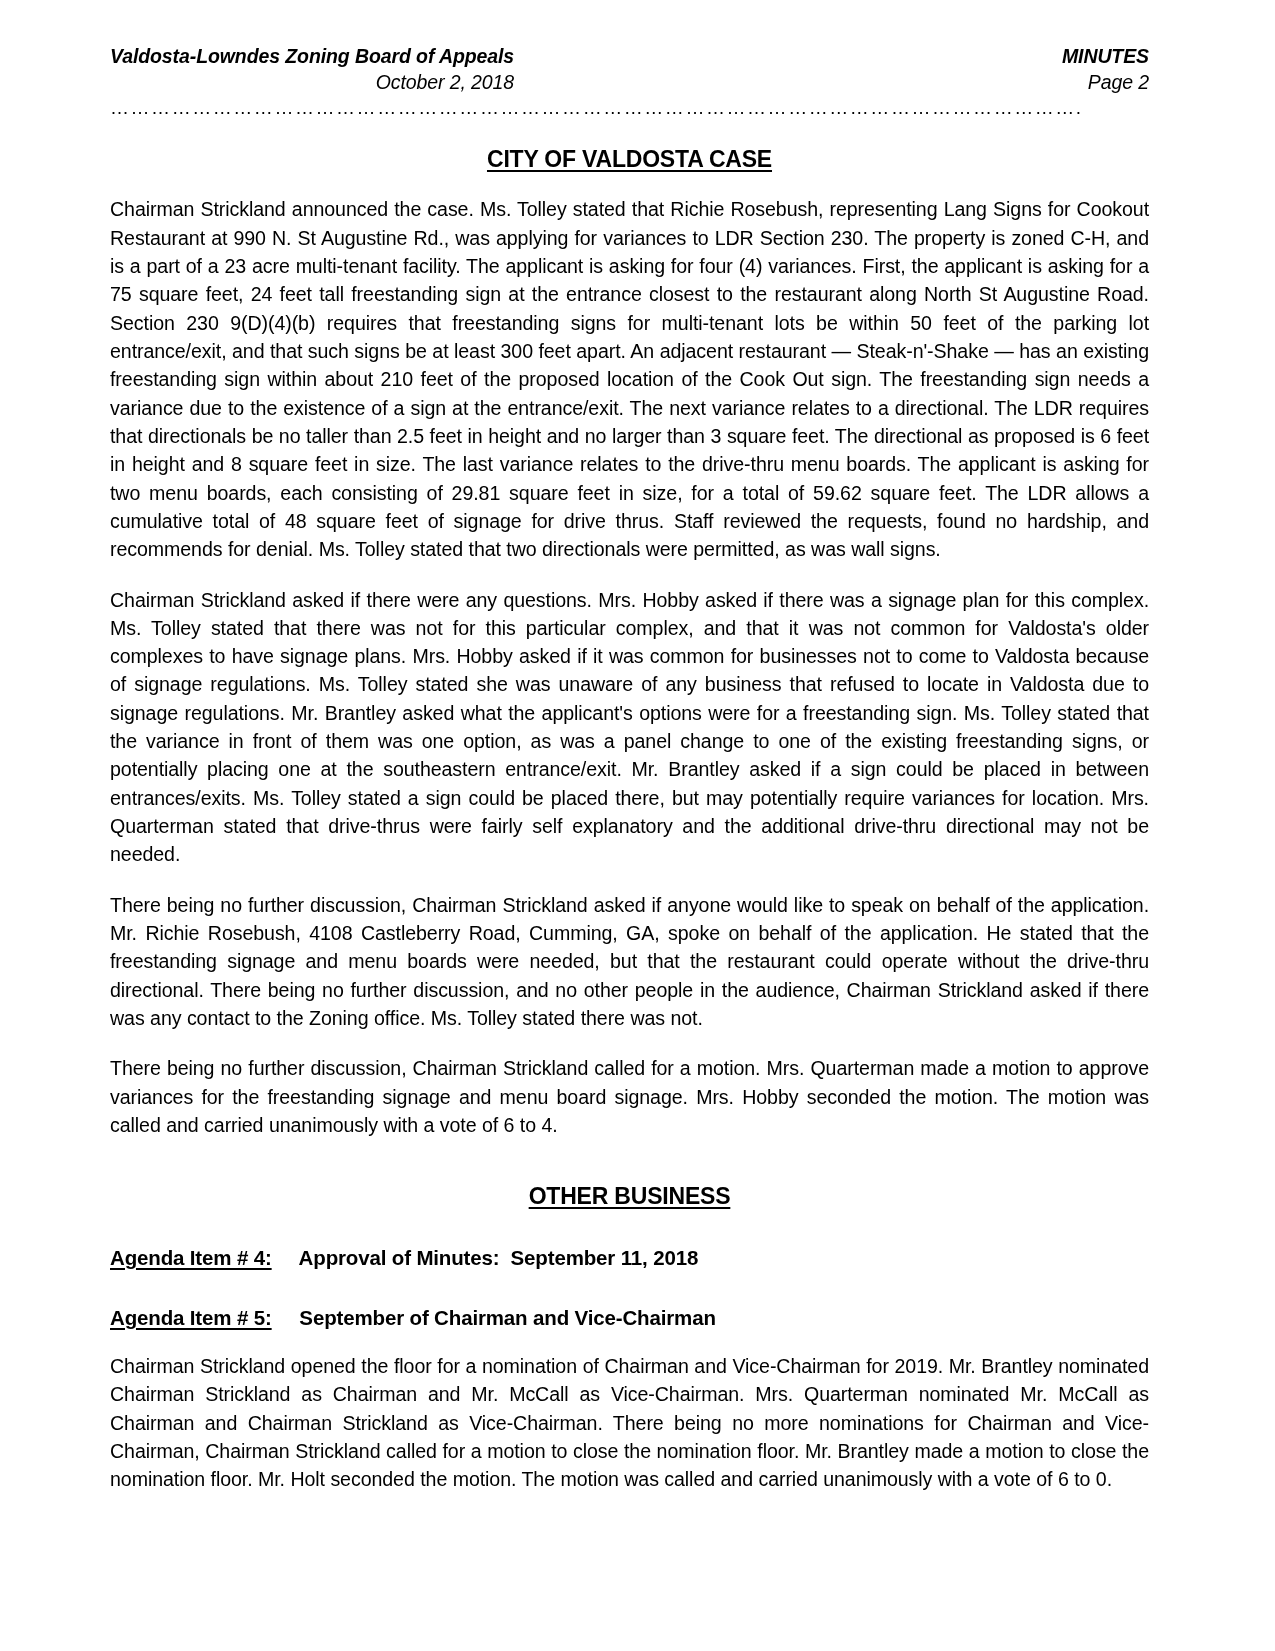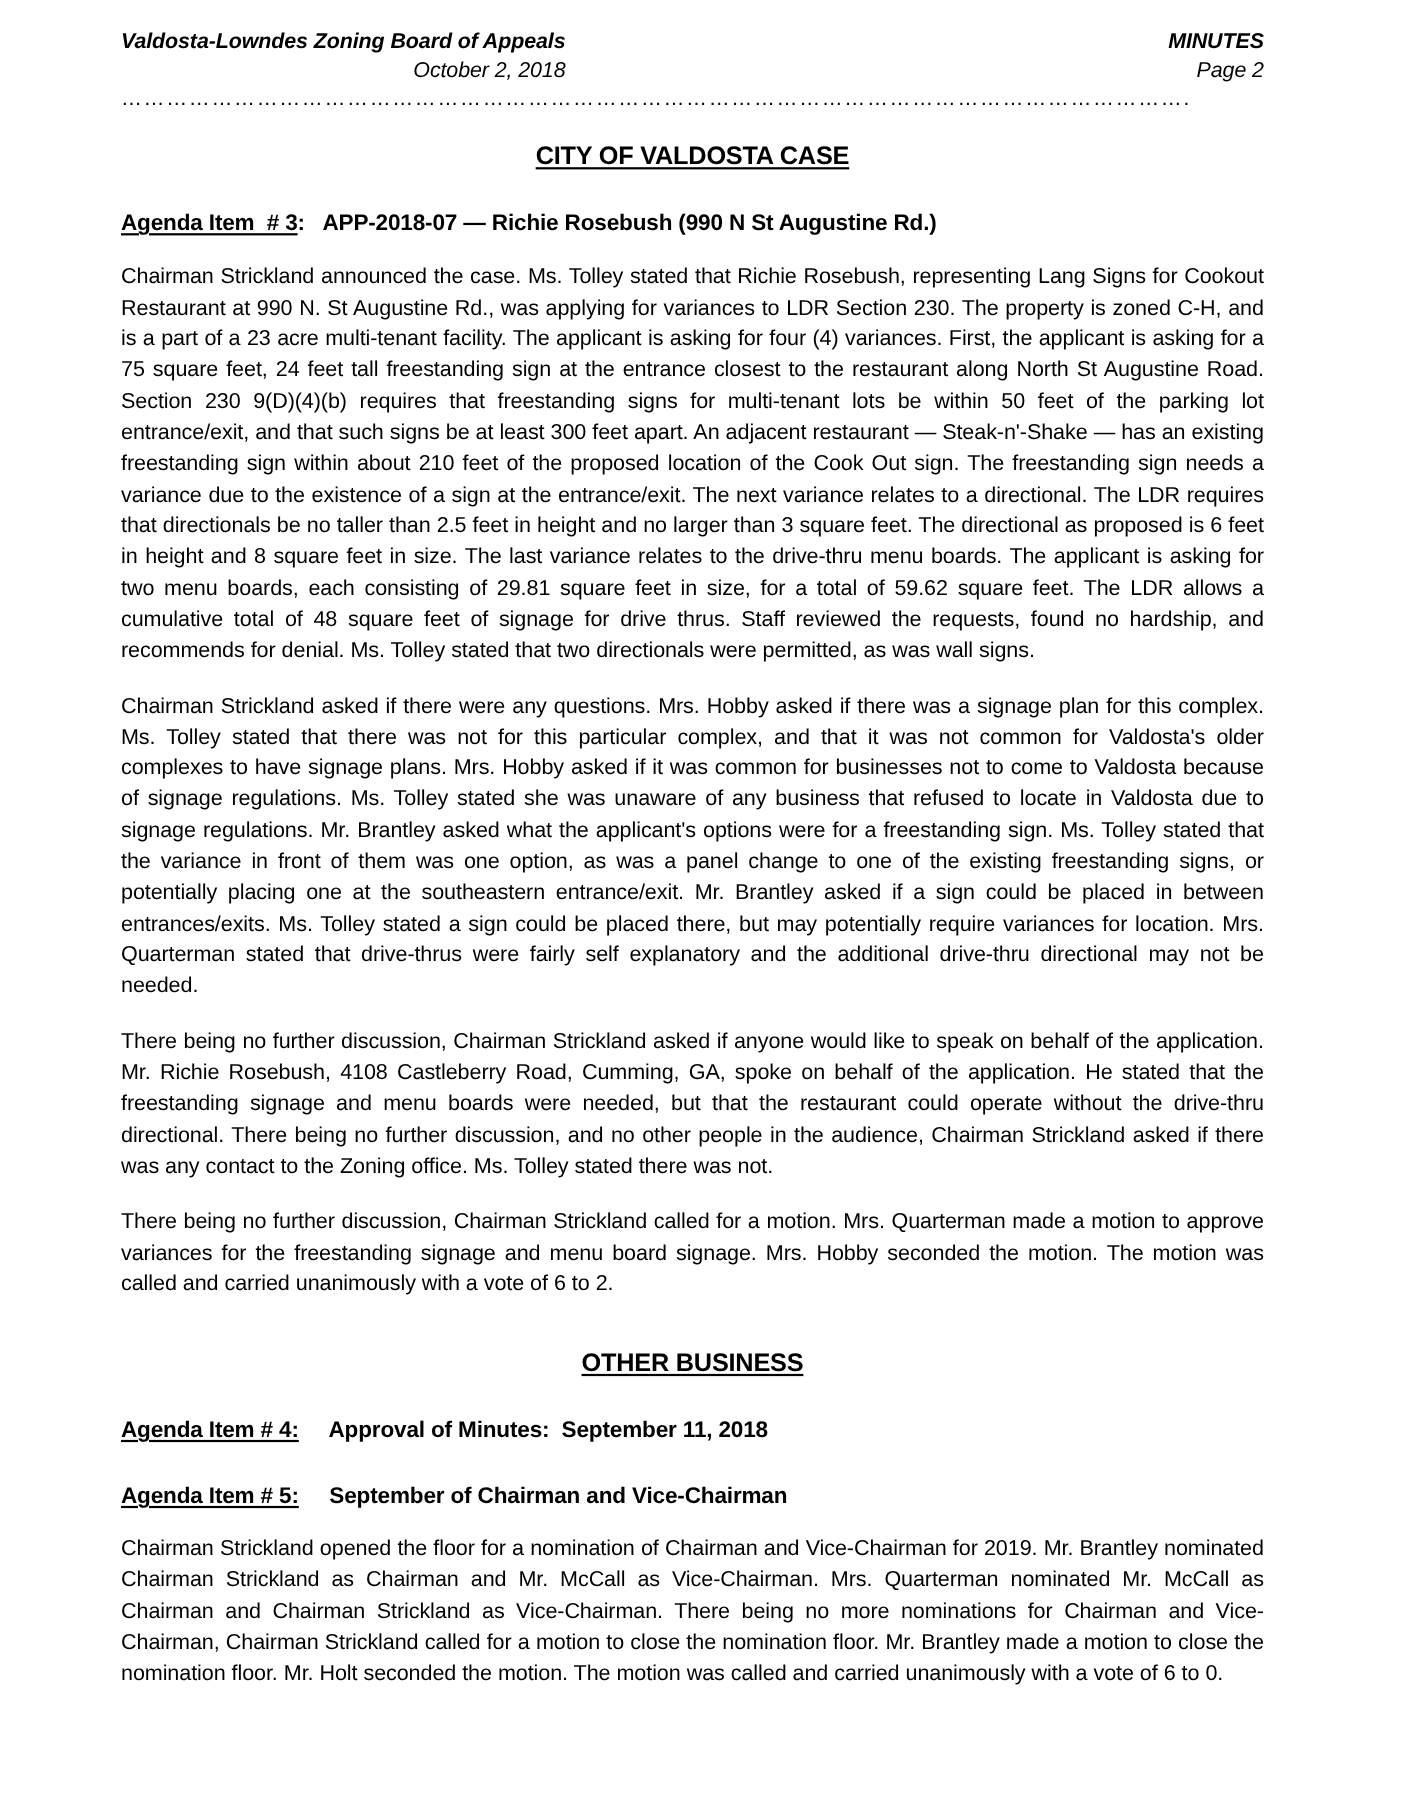--- a/index.html
+++ b/index.html
@@ -14,21 +14,21 @@
     height: 1651px;
     font-family: "Liberation Sans", sans-serif;
     color: #000000;
     -webkit-font-smoothing: antialiased;
   }
   .page {
     position: relative;
     width: 1265px;
     height: 1651px;
     background: #ffffff;
-    padding: 26px 116px 40px 110px;
+    padding: 44px 116px 40px 110px;
   }
 
   
   .runhead {
     display: flex;
     justify-content: space-between;
     align-items: flex-start;
     font-style: italic;
     font-size: 19.5px;
     line-height: 1.32;
@@ -107,26 +107,25 @@
       <span class="rh-strong">MINUTES</span>
       <span class="rh-sub">Page  2</span>
     </div>
   </div>
   <div class="rule-dots">…………………………………………………………………………………………………………………………….</div>
 
   <div class="section-title">
     <span class="u">CITY OF VALDOSTA CASE</span>
   </div>
 
-  <div class="agenda-head"><span class="u">Agenda Item  # 3</span><span>:</span><span>   APP-2018-07 — Richie Rosebush (990 N St Augustine Rd.)</span></div>
 
   <p class="body">Chairman Strickland announced the case. Ms. Tolley stated that Richie Rosebush, representing Lang Signs for Cookout Restaurant at 990 N. St Augustine Rd., was applying for variances to LDR Section 230. The property is zoned C-H, and is a part of a 23 acre multi-tenant facility.  The applicant is asking for four (4) variances.  First, the applicant is asking for a 75 square feet, 24 feet tall freestanding sign at the entrance closest to the restaurant along North St Augustine Road.  Section 230 9(D)(4)(b) requires that freestanding signs for multi-tenant lots be within 50 feet of the parking lot entrance/exit, and that such signs be at least 300 feet apart.  An adjacent restaurant — Steak-n'-Shake — has an existing freestanding sign within about 210 feet of the proposed location of the Cook Out sign.  The freestanding sign needs a variance due to the existence of a sign at the entrance/exit.  The next variance relates to a directional.  The LDR requires that directionals be no taller than 2.5 feet in height and no larger than 3 square feet.  The directional as proposed is 6 feet in height and 8 square feet in size.  The last variance relates to the drive-thru menu boards.  The applicant is asking for two menu boards, each consisting of 29.81 square feet in size, for a total of 59.62 square feet.  The LDR allows a cumulative total of 48 square feet of signage for drive thrus.  Staff reviewed the requests, found no hardship, and recommends for denial. Ms. Tolley stated that two directionals were permitted, as was wall signs.</p>
   <p class="body">Chairman Strickland asked if there were any questions. Mrs. Hobby asked if there was a signage plan for this complex. Ms. Tolley stated that there was not for this particular complex, and that it was not common for Valdosta's older complexes to have signage plans. Mrs. Hobby asked if it was common for businesses not to come to Valdosta because of signage regulations. Ms. Tolley stated she was unaware of any business that refused to locate in Valdosta due to signage regulations. Mr. Brantley asked what the applicant's options were for a freestanding sign. Ms. Tolley stated that the variance in front of them was one option, as was a panel change to one of the existing freestanding signs, or potentially placing one at the southeastern entrance/exit. Mr. Brantley asked if a sign could be placed in between entrances/exits. Ms. Tolley stated a sign could be placed there, but may potentially require variances for location. Mrs. Quarterman stated that drive-thrus were fairly self explanatory and the additional drive-thru directional may not be needed.</p>
   <p class="body">There being no further discussion, Chairman Strickland asked if anyone would like to speak on behalf of the application. Mr. Richie Rosebush, 4108 Castleberry Road, Cumming, GA, spoke on behalf of the application.  He stated that the freestanding signage and menu boards were needed, but that the restaurant could operate without the drive-thru directional. There being no further discussion, and no other people in the audience, Chairman Strickland asked if there was any contact to the Zoning office. Ms. Tolley stated there was not.</p>
-  <p class="body">There being no further discussion, Chairman Strickland called for a motion. Mrs. Quarterman made a motion to approve variances for the freestanding signage and menu board signage. Mrs. Hobby seconded the motion. The motion was called and carried unanimously with a vote of 6 to 2.</p>
+  <p class="body">There being no further discussion, Chairman Strickland called for a motion. Mrs. Quarterman made a motion to approve variances for the freestanding signage and menu board signage. Mrs. Hobby seconded the motion. The motion was called and carried unanimously with a vote of 6 to 4.</p>
 
   <div class="section-title" style="margin-top:44px;">
     <span class="u">OTHER  BUSINESS</span>
   </div>
 
   <div class="agenda-head"><span class="u">Agenda Item # 4:</span><span>     Approval of Minutes:  September 11, 2018</span></div>
 
 
   <div class="agenda-head"><span class="u">Agenda Item # 5:</span><span>     September of Chairman and Vice-Chairman</span></div>
 

